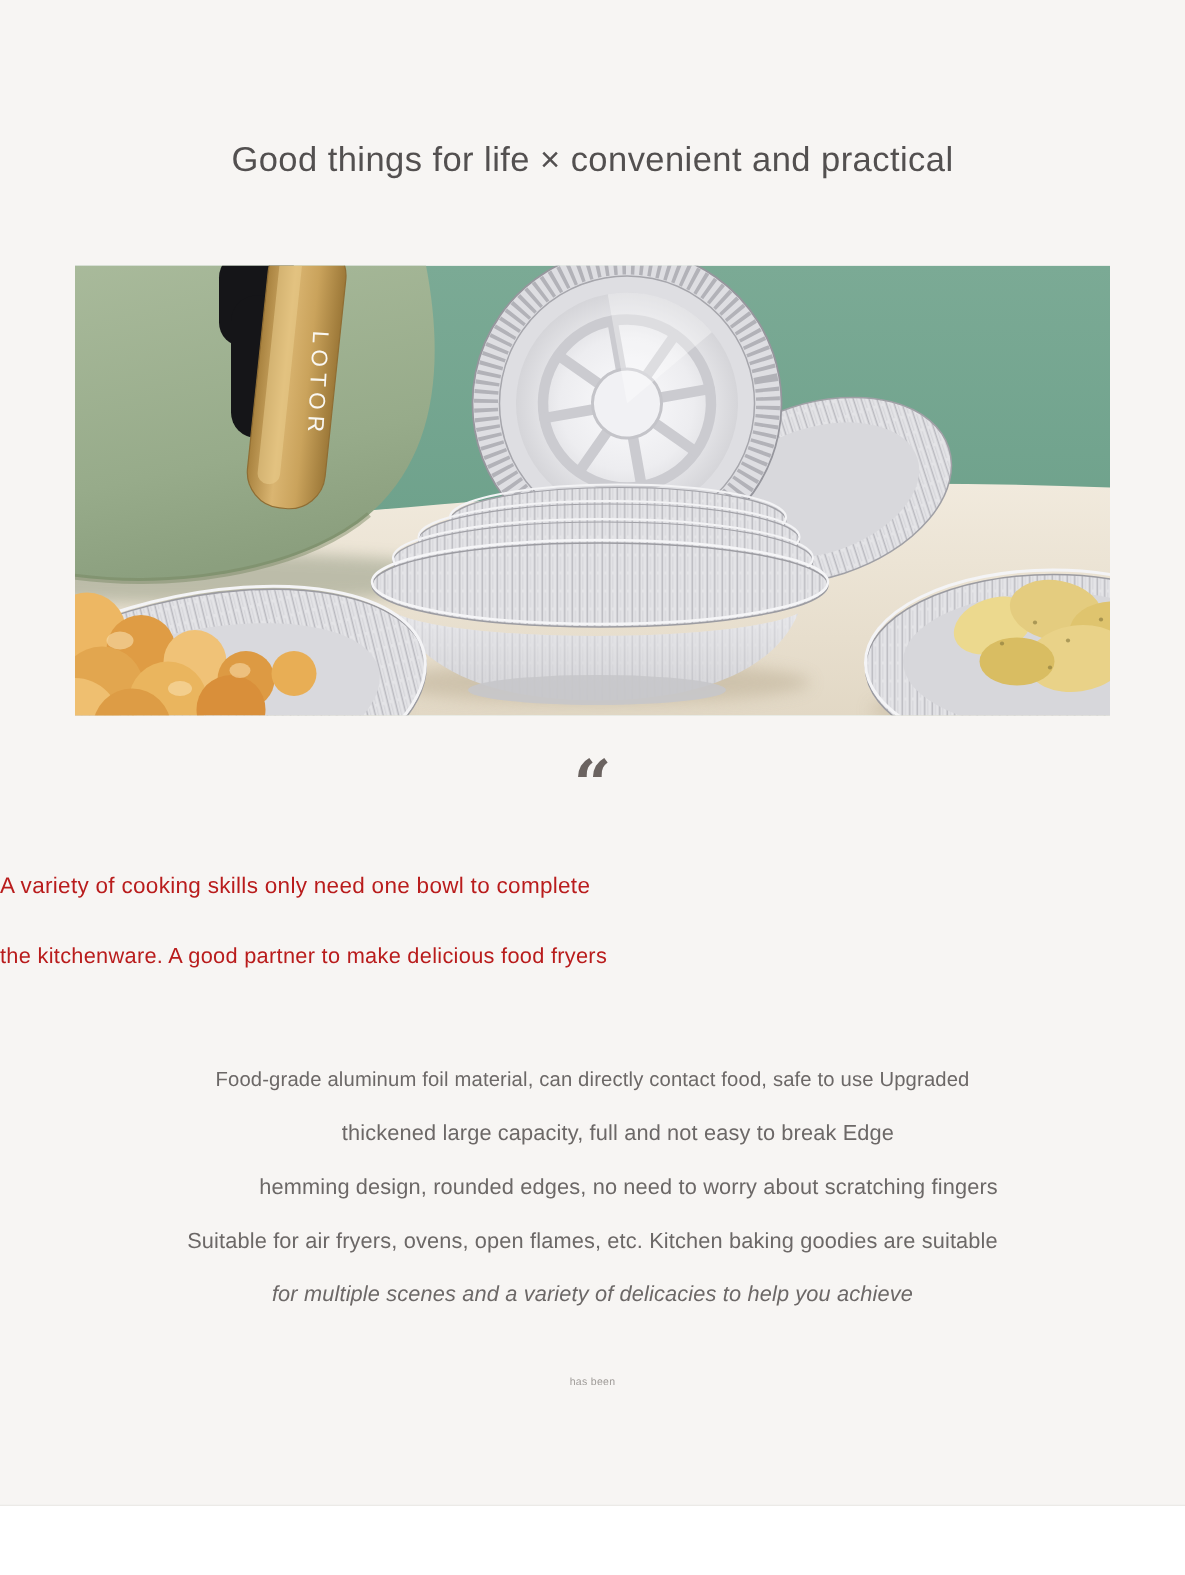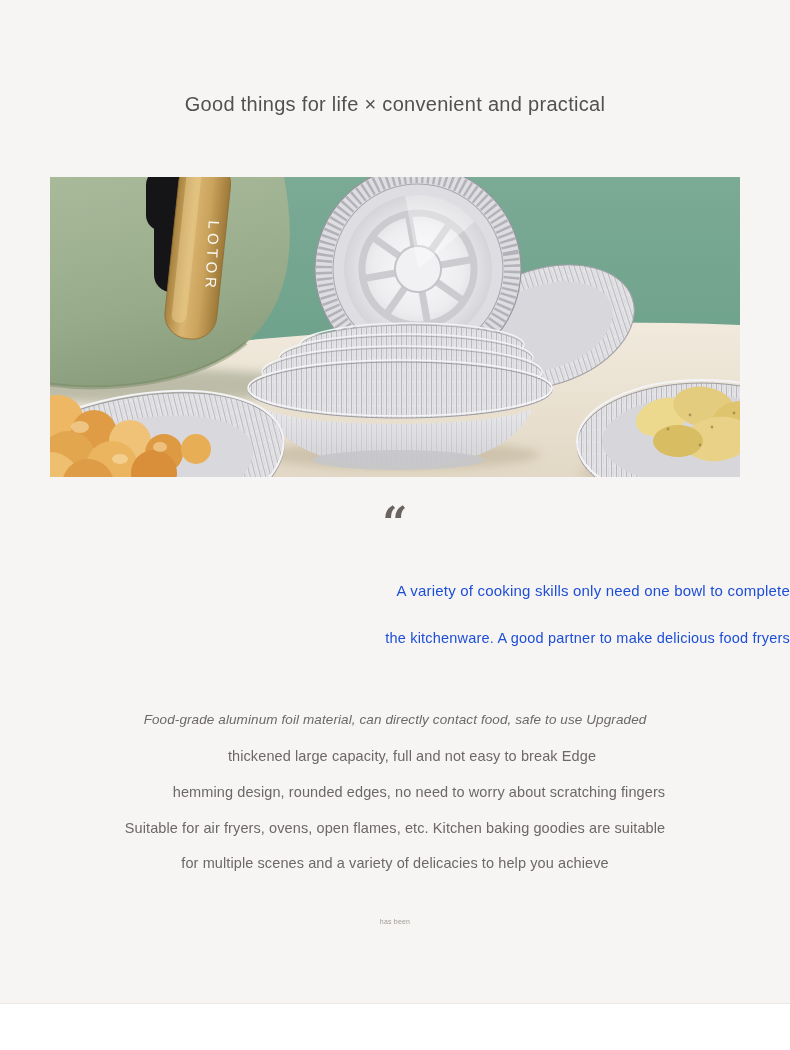--- a/index.html
+++ b/index.html
@@ -3,46 +3,46 @@
 <meta charset="utf-8">
 <style>
   html,body{margin:0;padding:0;}
   body{
     width:790px;height:1050px;position:relative;overflow:hidden;
     background:#f7f5f3;
     font-family:"Liberation Sans",sans-serif;
   }
   .page-title{
     position:absolute;top:93px;left:0;width:790px;text-align:center;
-    font-size:20px;color:#535050;letter-spacing:.3px;
+    font-size:23px;color:#535050;letter-spacing:.3px;
   }
   .photo{
     position:absolute;left:50px;top:177px;width:690px;height:300px;overflow:hidden;
   }
   .photo svg{display:block;}
   .quote-mark{
     position:absolute;top:504px;left:0;width:790px;text-align:center;
     font-family:"DejaVu Serif",serif;font-weight:bold;
     font-size:44px;line-height:.9;color:#6b6360;height:38px;
   }
   .quote-line{
-    position:absolute;left:0;width:790px;text-align:right;
-    color:#1d4ed8;letter-spacing:.2px;font-size:15px;
+    position:absolute;left:0;width:790px;text-align:left;
+    color:#b91c1c;letter-spacing:.2px;font-size:15px;
   }
   .q1{top:582px;}
   .q2{top:630px;font-size:14.5px;}
   .desc-line{
     position:absolute;left:0;width:790px;text-align:center;
     color:#6c6867;letter-spacing:.1px;
   }
-  .d0{top:712px;font-size:13.5px;font-style:italic;}
+  .d0{top:712px;font-size:13.5px;}
   .d1{top:748px;font-size:14.5px;margin-left:17px;}
   .d2{top:784px;font-size:14.5px;padding-left:24px;}
   .d3{top:820px;font-size:14.5px;}
-  .d4{top:855px;font-size:14.5px;}
+  .d4{top:855px;font-size:14.5px;font-style:italic;}
   .footnote{
     position:absolute;top:918px;left:0;width:790px;text-align:center;
     font-size:7px;color:#9e9a97;letter-spacing:.2px;
   }
   .white-footer{
     position:absolute;left:0;top:1003px;width:790px;height:47px;
     background:#ffffff;border-top:1px solid #eceae7;
   }
 </style>
 </head>

